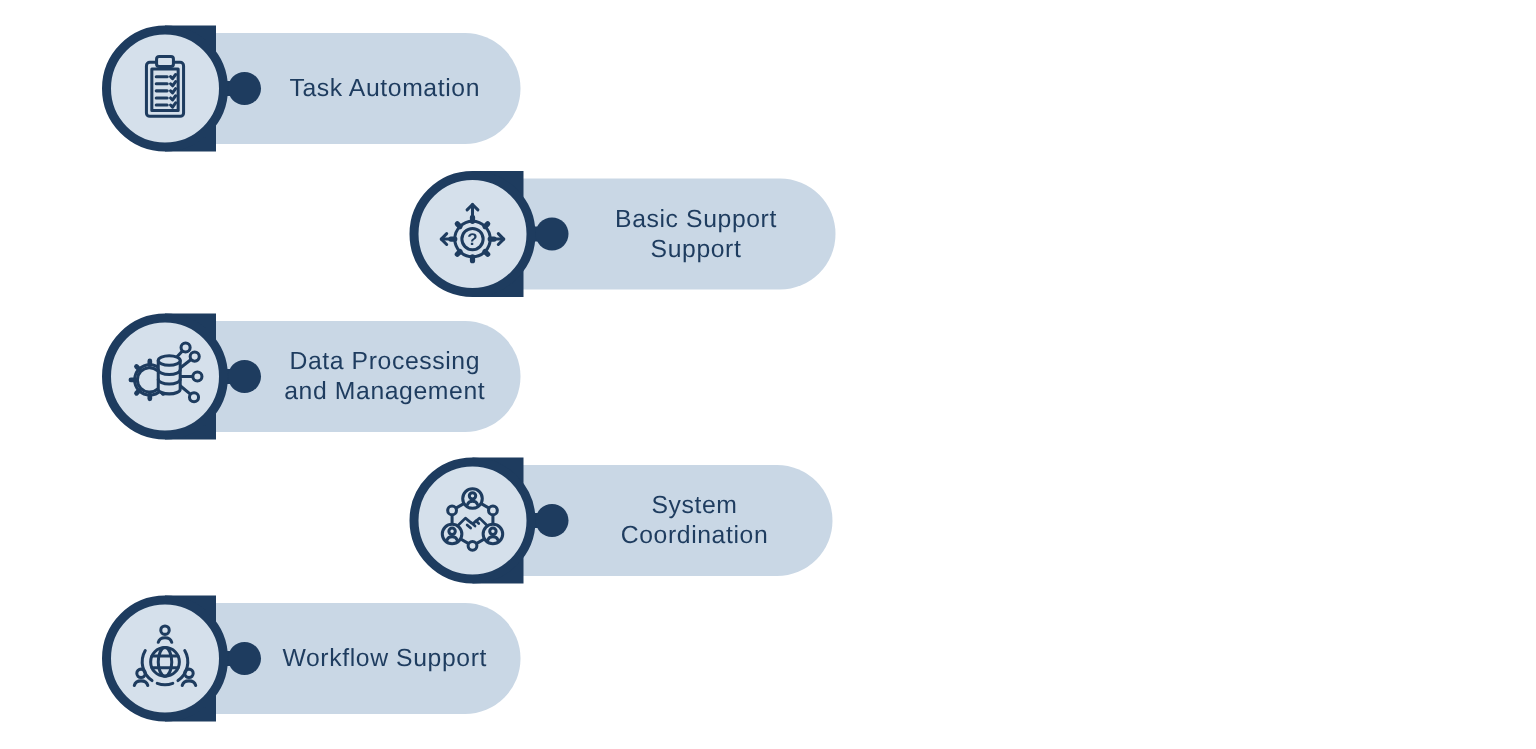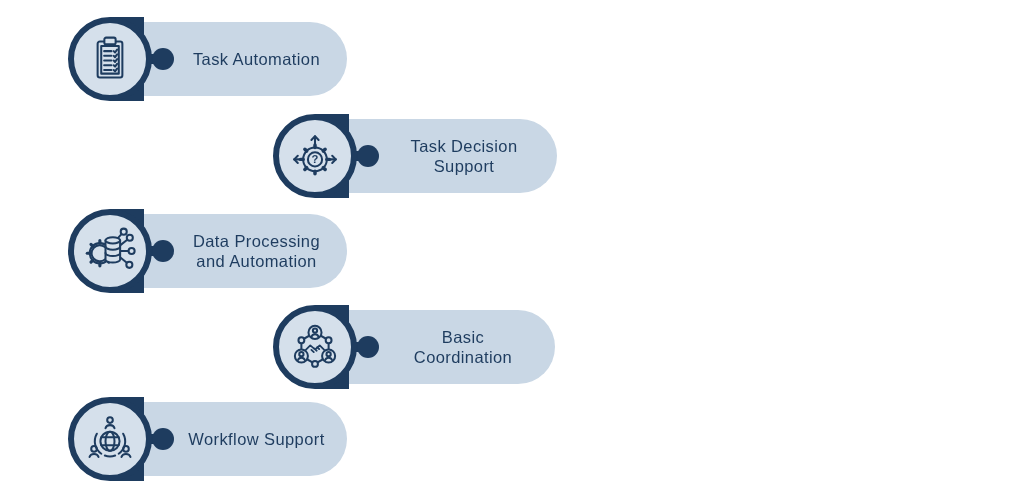--- a/index.html
+++ b/index.html
@@ -88,21 +88,21 @@
         <line x1="18.8" y1="29.6" x2="25.3" y2="29.6"></line>
         <polyline points="27.3,29.6 28.5,30.8 30.3,28.3"></polyline>
         <line x1="18.8" y1="33.8" x2="25.3" y2="33.8"></line>
         <polyline points="27.3,33.8 28.5,35 30.3,32.5"></polyline>
       </svg>
     </div>
   </div>
 
   <div class="item pos2">
     <div class="pill">
-      <span class="label">Task Decision
+      <span class="label">Basic Support
 Support</span>
     </div>
     <div class="square"></div>
     <div class="stem"></div>
     <div class="dot"></div>
     <div class="circle">
       <svg class="icon" viewBox="0 0 48 48">
         <line x1="24" y1="13.5" x2="24" y2="6.5"></line>
         <polyline points="20.8,9.7 24,6.5 27.2,9.7"></polyline>
         <line x1="12.5" y1="27" x2="5.5" y2="27"></line>
@@ -122,21 +122,21 @@
         <circle cx="24" cy="27" r="10.5"></circle>
         <circle cx="24" cy="27" r="6.3"></circle>
         <text x="24" y="30.6" text-anchor="middle" font-size="10" font-weight="bold" fill="var(--navy)" stroke="none" font-family="'Liberation Sans','DejaVu Sans',sans-serif">?</text>
       </svg>
     </div>
   </div>
 
   <div class="item pos3">
     <div class="pill">
       <span class="label">Data Processing
-and Automation</span>
+and Management</span>
     </div>
     <div class="square"></div>
     <div class="stem"></div>
     <div class="dot"></div>
     <div class="circle">
       <svg class="icon" viewBox="0 0 48 48">
         <g stroke-width="2.8">
           <line x1="24" y1="26" x2="26.2" y2="26"></line>
           <line x1="21.4" y1="32.4" x2="22.9" y2="33.9"></line>
           <line x1="15" y1="35" x2="15" y2="37.2"></line>
@@ -159,21 +159,21 @@
         <circle cx="36.2" cy="6.8" r="2.7" fill="var(--circle-fill)"></circle>
         <circle cx="41.6" cy="12.2" r="2.7" fill="var(--circle-fill)"></circle>
         <circle cx="43.2" cy="24" r="2.7" fill="var(--circle-fill)"></circle>
         <circle cx="41.2" cy="36.3" r="2.7" fill="var(--circle-fill)"></circle>
       </svg>
     </div>
   </div>
 
   <div class="item pos4">
     <div class="pill">
-      <span class="label">Basic
+      <span class="label">System
 Coordination</span>
     </div>
     <div class="square"></div>
     <div class="stem"></div>
     <div class="dot"></div>
     <div class="circle">
       <svg class="icon" viewBox="0 0 48 48">
         <polygon points="24,11 36.1,18 36.1,32 24,39 11.9,32 11.9,18"></polygon>
         <circle cx="11.9" cy="18" r="2.6" fill="var(--circle-fill)"></circle>
         <circle cx="36.1" cy="18" r="2.6" fill="var(--circle-fill)"></circle>

